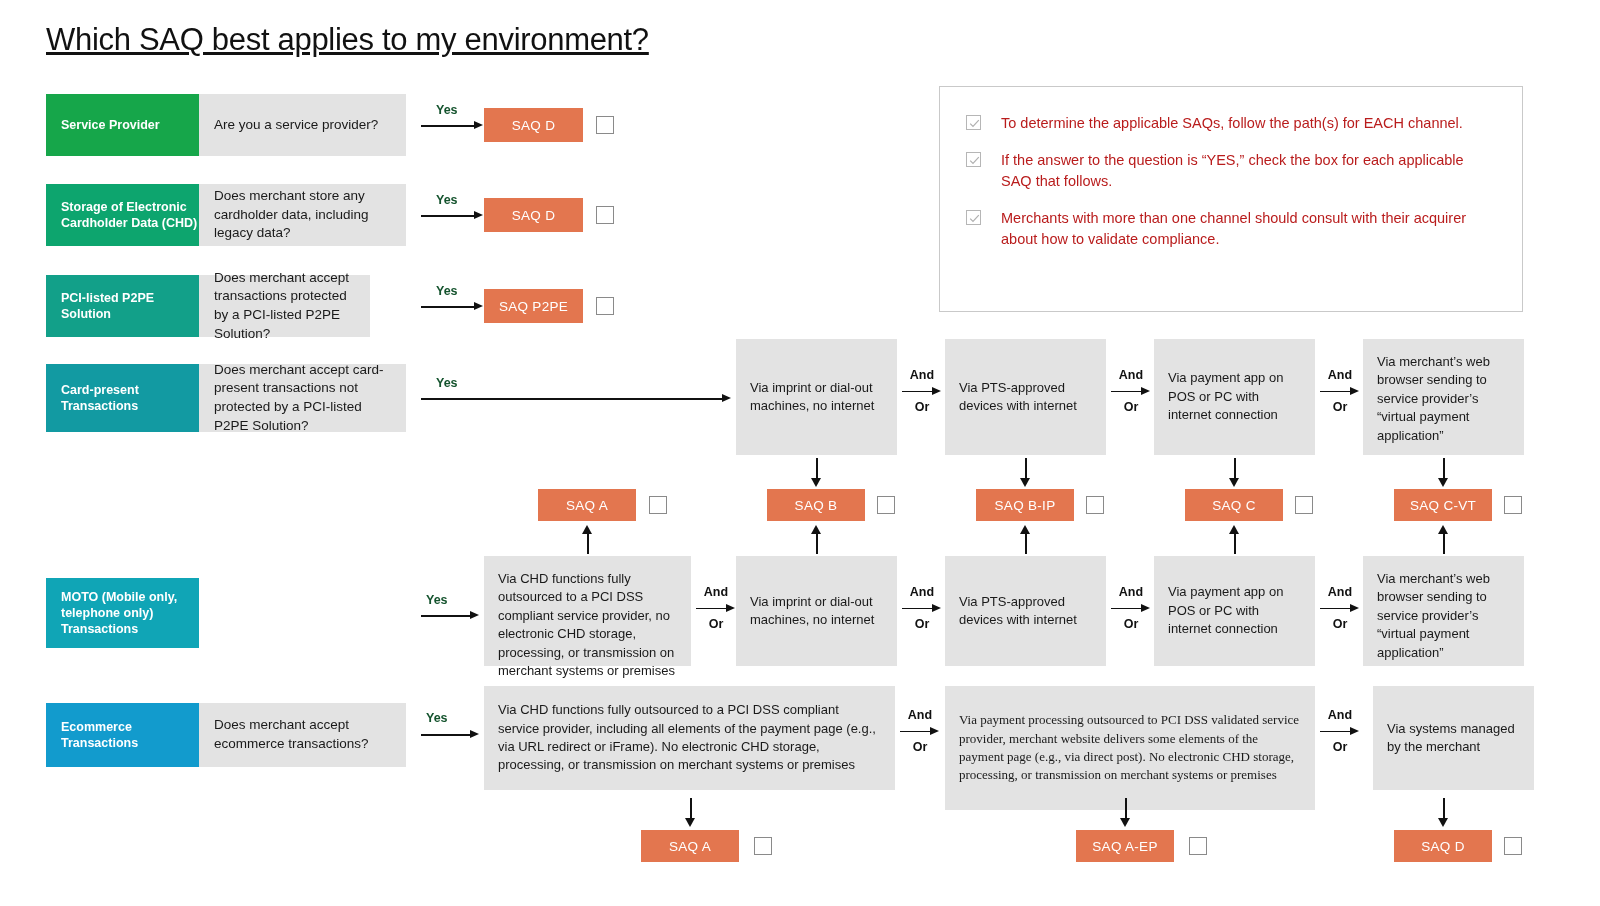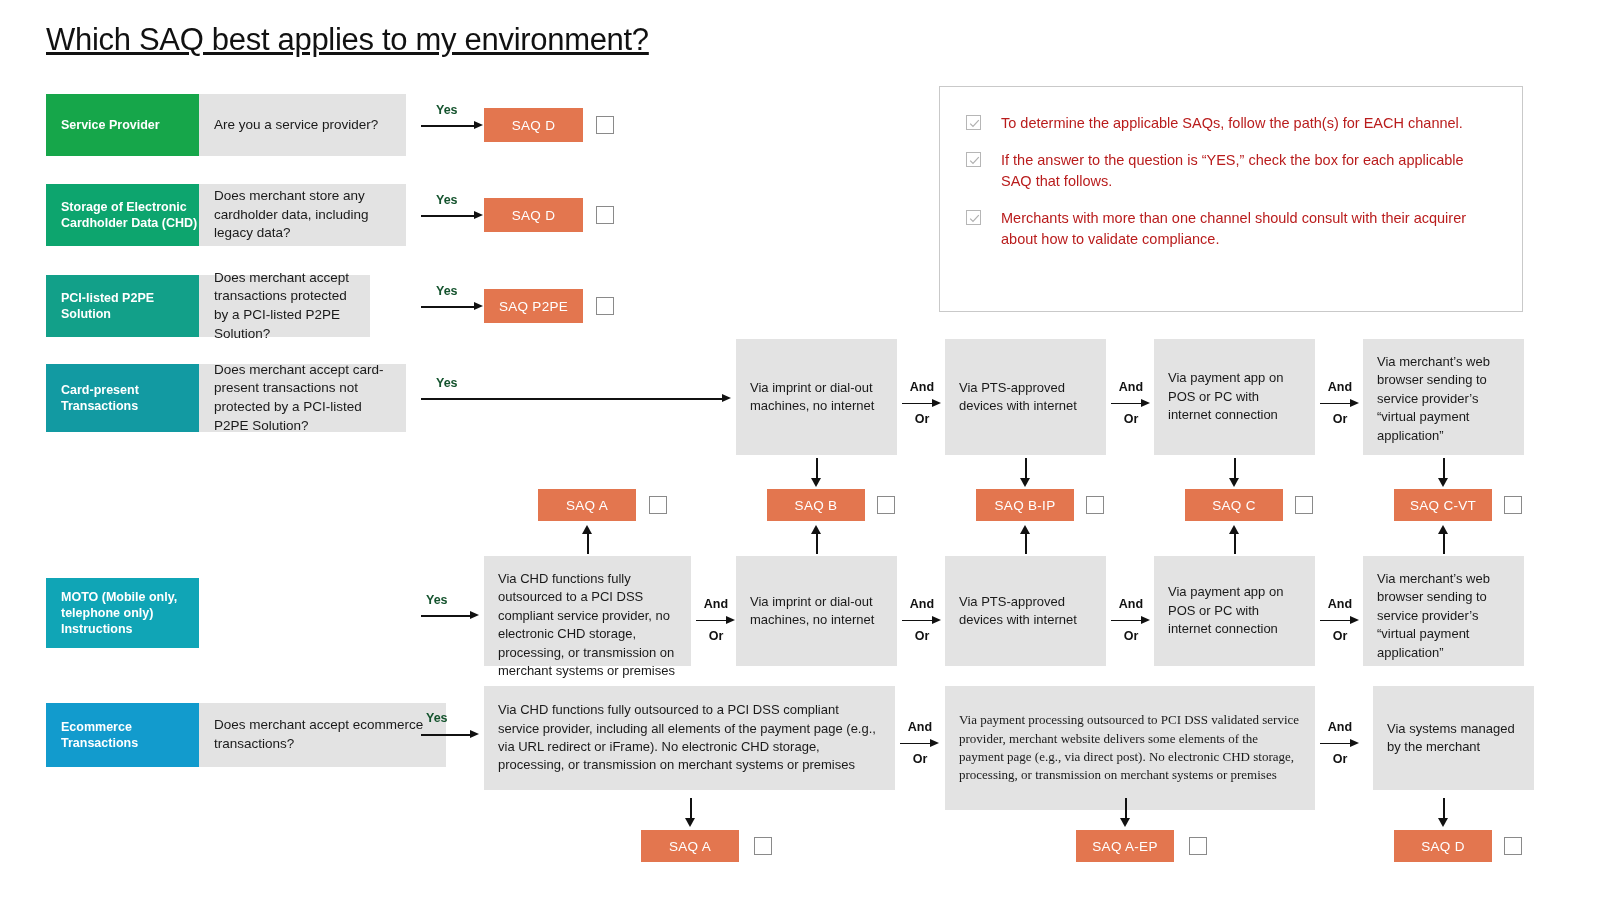--- a/index.html
+++ b/index.html
@@ -149,21 +149,20 @@
 
   
   .andor {
     position: absolute;
     width: 46px;
     text-align: center;
     font-size: 12.5px;
     font-weight: bold;
     color: #111;
     line-height: 1;
-    margin-top: 12px;
   }
   .andor .ao-arrow {
     position: relative;
     height: 9px;
     margin: 5px 0 5px 0;
   }
   .andor .ao-arrow .line {
     position: absolute; left: 3px; top: 4px;
     width: 31px; height: 1.6px; background: #111;
   }
@@ -349,21 +348,21 @@
   <div class="varrow up" style="left:1229px; top:525px; height:29px;">
     <div class="vline" style="top:8px; height:21px;"></div>
       <div class="vhead" style="top:0px;"></div>
   </div>
   <div class="varrow up" style="left:1438px; top:525px; height:29px;">
     <div class="vline" style="top:8px; height:21px;"></div>
       <div class="vhead" style="top:0px;"></div>
   </div>
 
   <div class="chan-row" style="left:46px; top:578px; width:360px; height:70px;">
-    <div class="chan-label" style="background:#10a5b6;">MOTO (Mobile only, telephone only) Instructions</div>
+    <div class="chan-label" style="background:#10a5b6;">MOTO (Mobile only, telephone only) Transactions</div>
   </div>
   <div class="yes-label" style="left:426px; top:593px;">Yes</div>
   <div class="harrow" style="left:421px; top:611px; width:58px;">
     <div class="line" style="width:49px;"></div>
       <div class="head" style="left:49px;"></div>
   </div>
 
   <div class="gbox top" style="left:484px; top:556px; width:207px; height:110px;">Via CHD functions fully outsourced to a PCI DSS compliant service provider, no electronic CHD storage, processing, or transmission on merchant systems or premises</div>
   <div class="andor" style="left:693px; top:586px;">
     <div>And</div>
@@ -395,21 +394,21 @@
   <div class="andor" style="left:1317px; top:586px;">
     <div>And</div>
     <div class="ao-arrow">
         <div class="line"></div>
         <div class="head"></div>
       </div>
     <div>Or</div>
   </div>
   <div class="gbox top" style="left:1363px; top:556px; width:161px; height:110px;">Via merchant’s web browser sending to service provider’s “virtual payment application”</div>
 
-  <div class="chan-row" style="left:46px; top:703px; width:400px; height:64px;">
+  <div class="chan-row" style="left:46px; top:703px; width:360px; height:64px;">
     <div class="chan-label" style="background:#129bcd;">Ecommerce Transactions</div>
     <div class="chan-q">Does merchant accept ecommerce transactions?</div>
   </div>
   <div class="yes-label" style="left:426px; top:711px;">Yes</div>
   <div class="harrow" style="left:421px; top:730px; width:58px;">
     <div class="line" style="width:49px;"></div>
       <div class="head" style="left:49px;"></div>
   </div>
 
   <div class="gbox" style="left:484px; top:686px; width:411px; height:104px;">Via CHD functions fully outsourced to a PCI DSS compliant service provider, including all elements of the payment page (e.g., via URL redirect or iFrame). No electronic CHD storage, processing, or transmission on merchant systems or premises</div>

